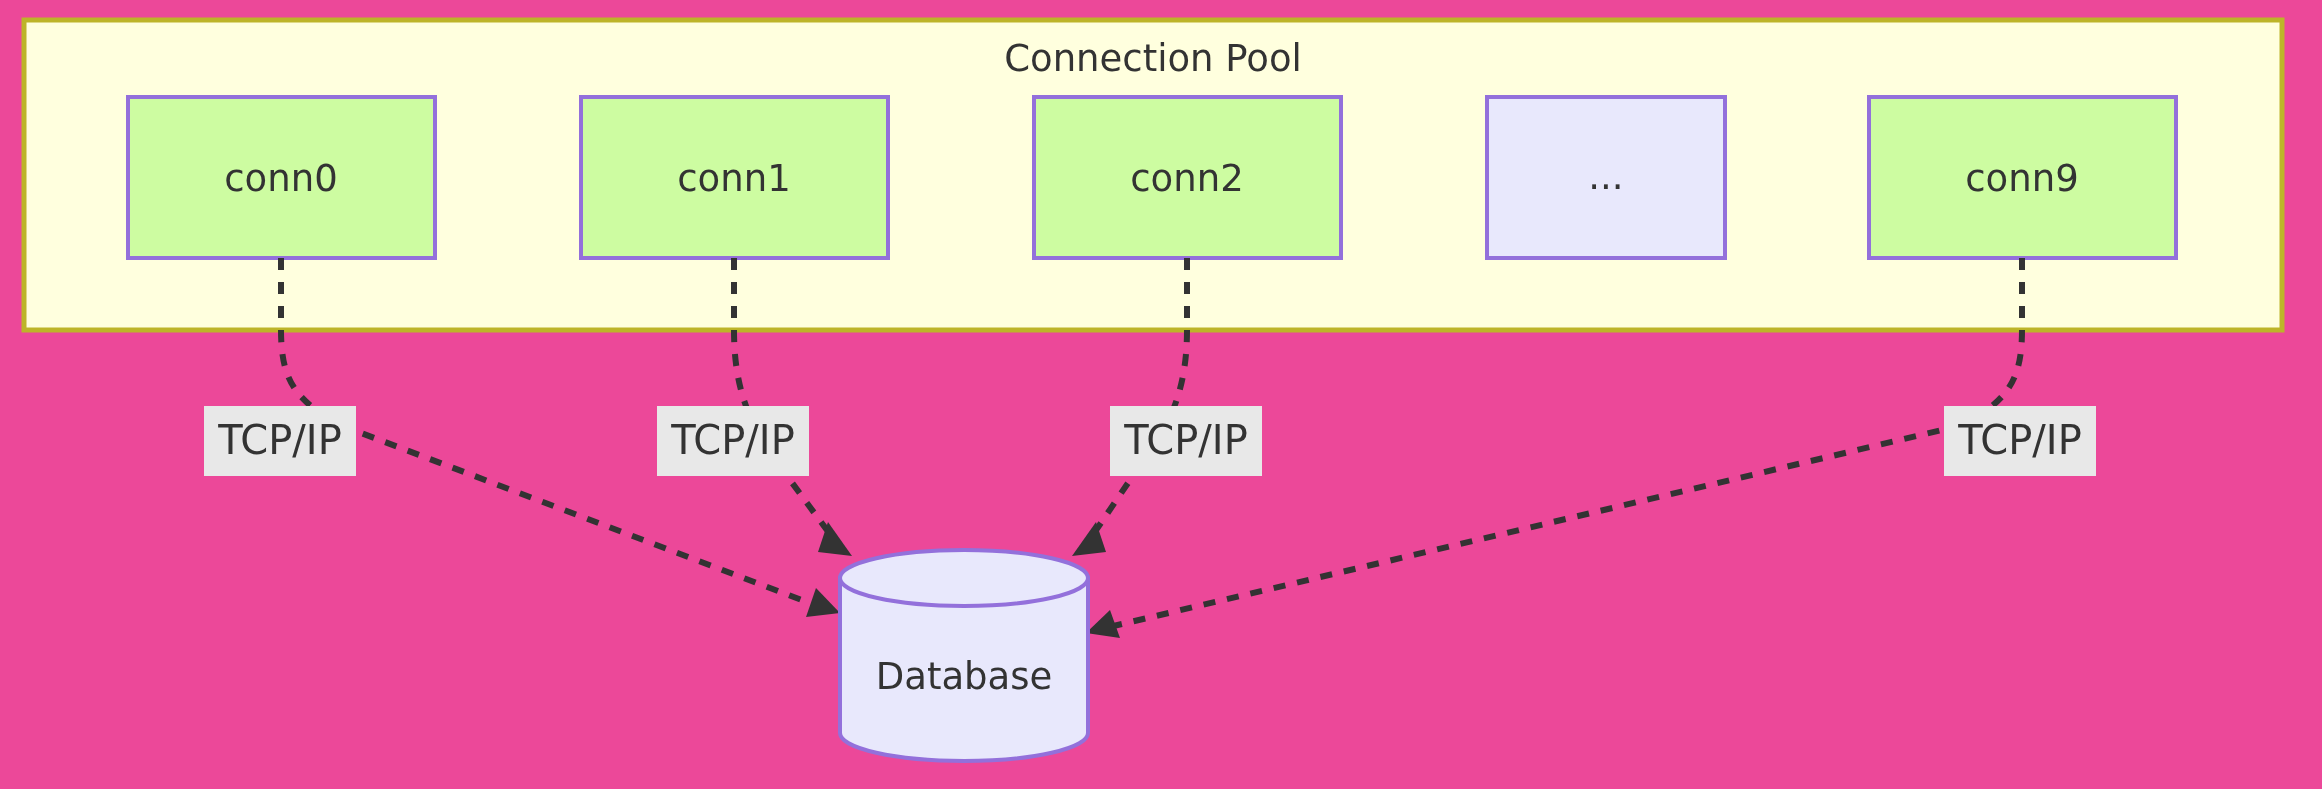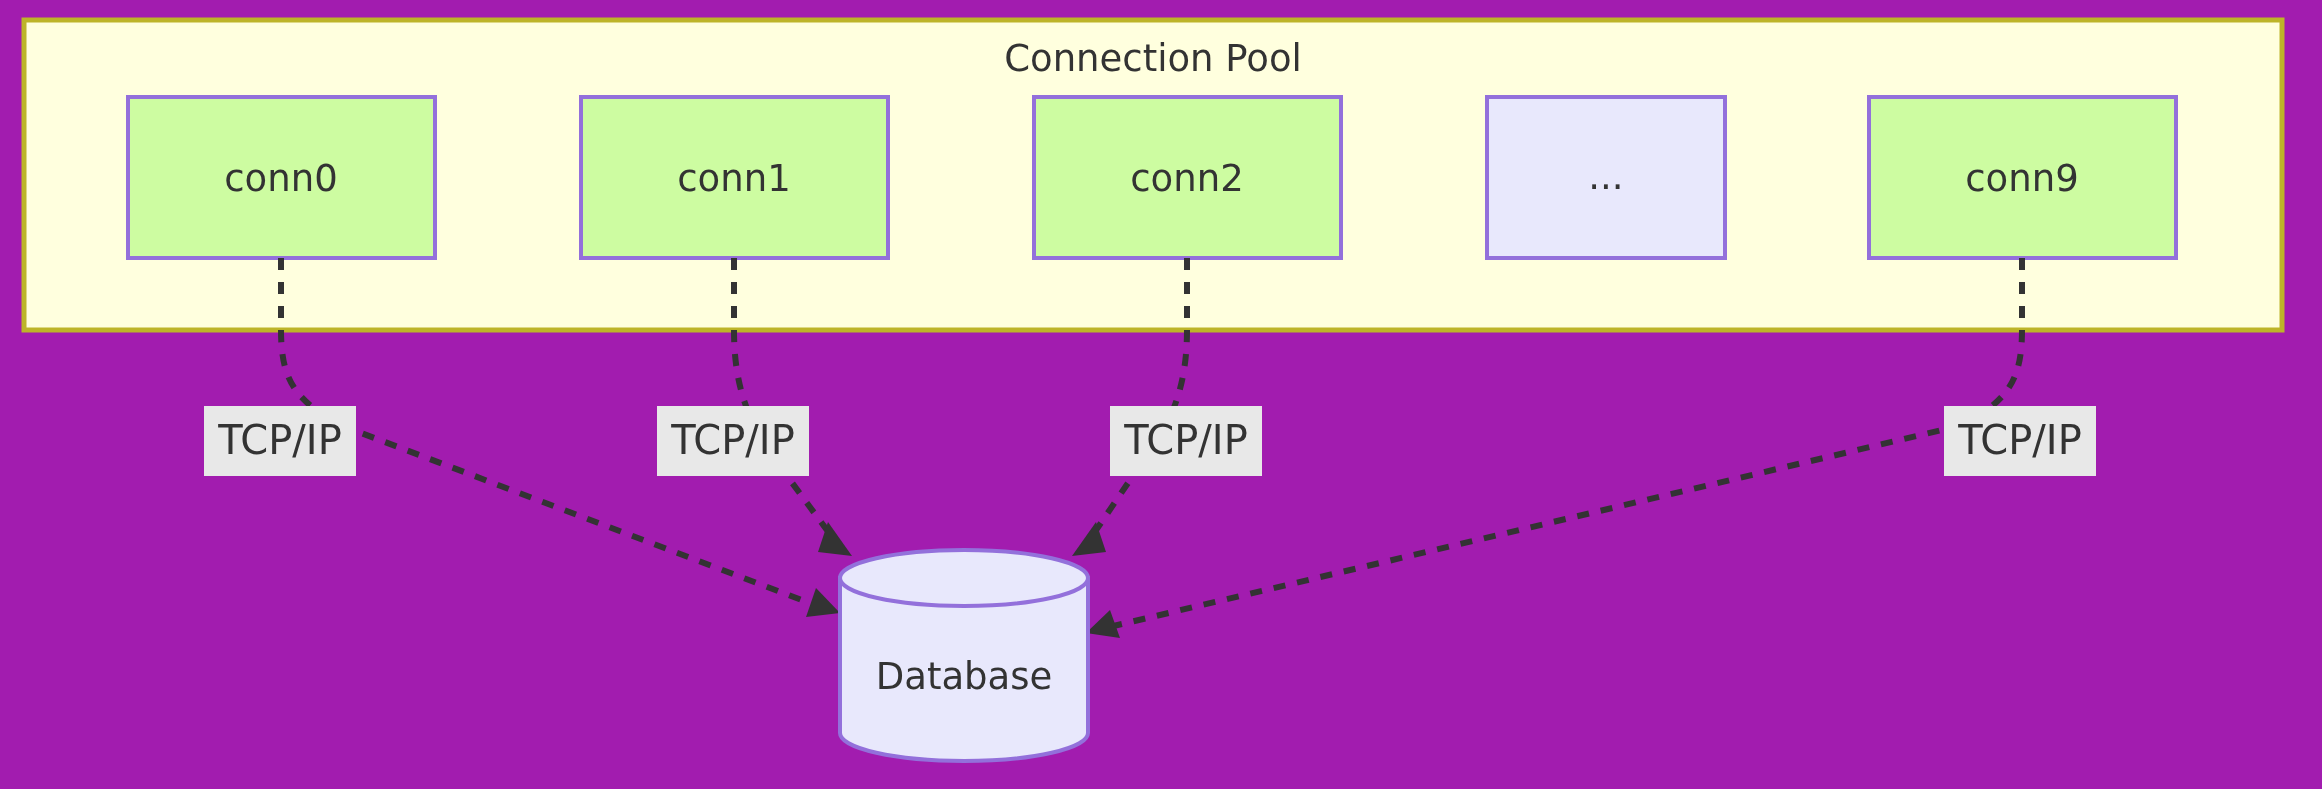--- a/index.html
+++ b/index.html
@@ -8,21 +8,21 @@
     background: #4A6F4A;
     width: 2322px;
     height: 789px;
     overflow: hidden;
     font-family: "DejaVu Sans", sans-serif;
   }
   #stage {
     position: relative;
     width: 2322px;
     height: 789px;
-    background: #a21caf;
+    background: #ec4899;
   }
   svg#diagram {
     display: block;
     width: 2322px;
     height: 789px;
   }
   .pool-rect {
     fill: #FFFFDE;
     stroke: #BDB429;
     stroke-width: 5px;

